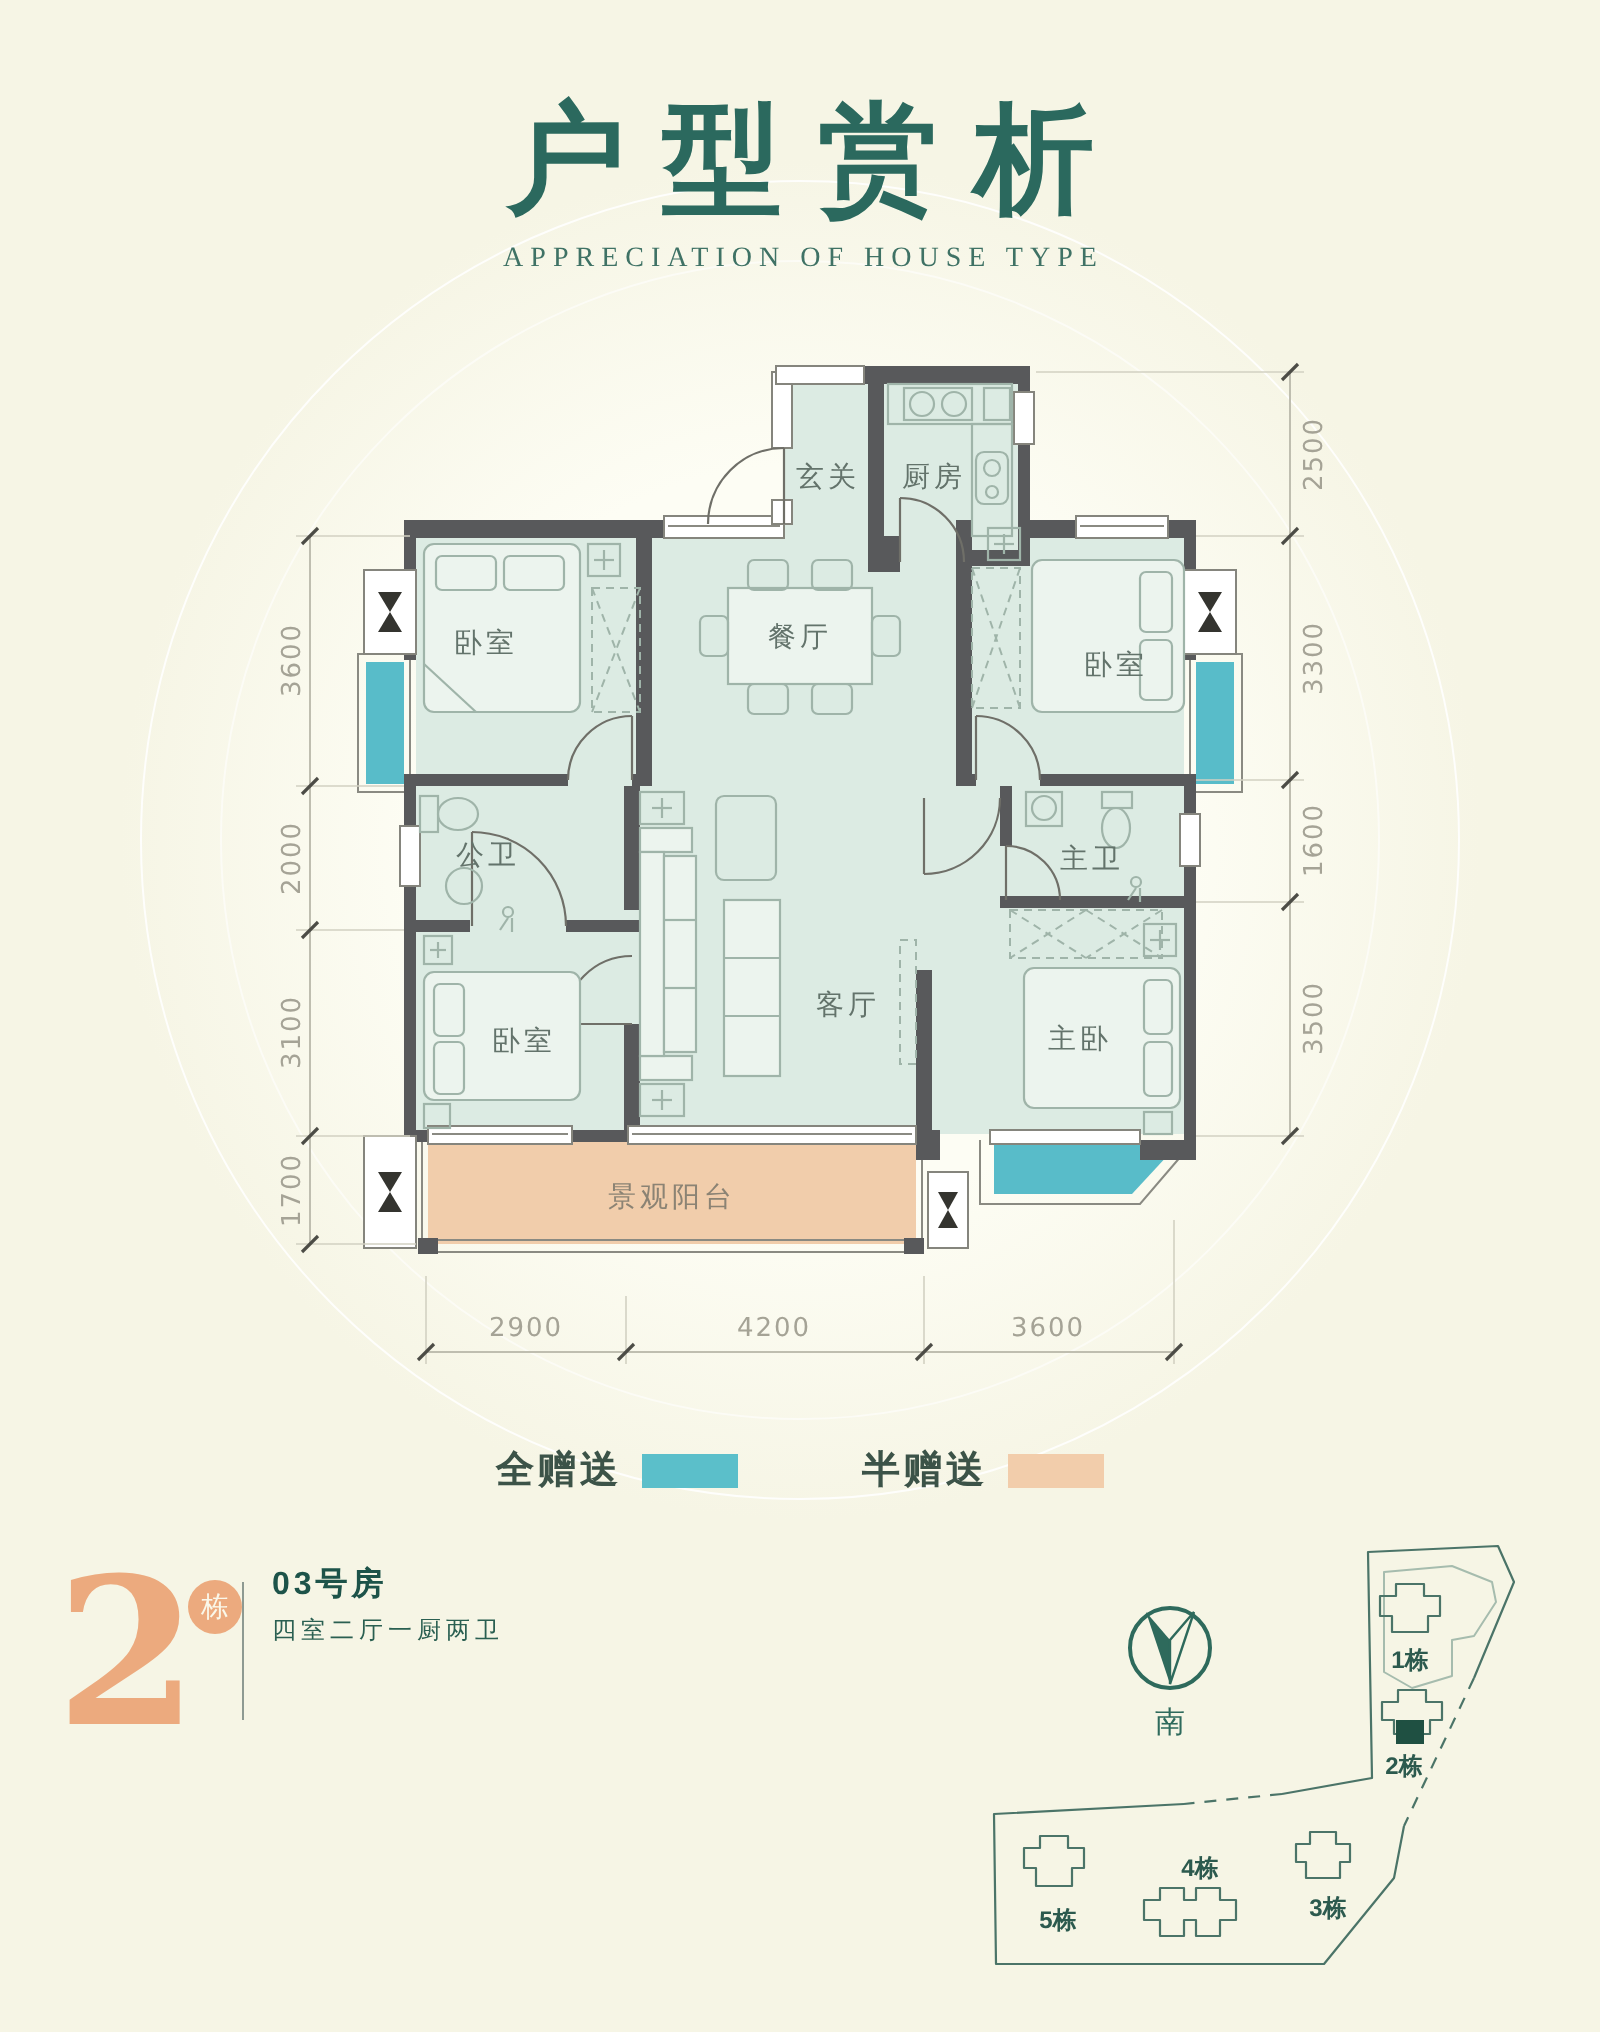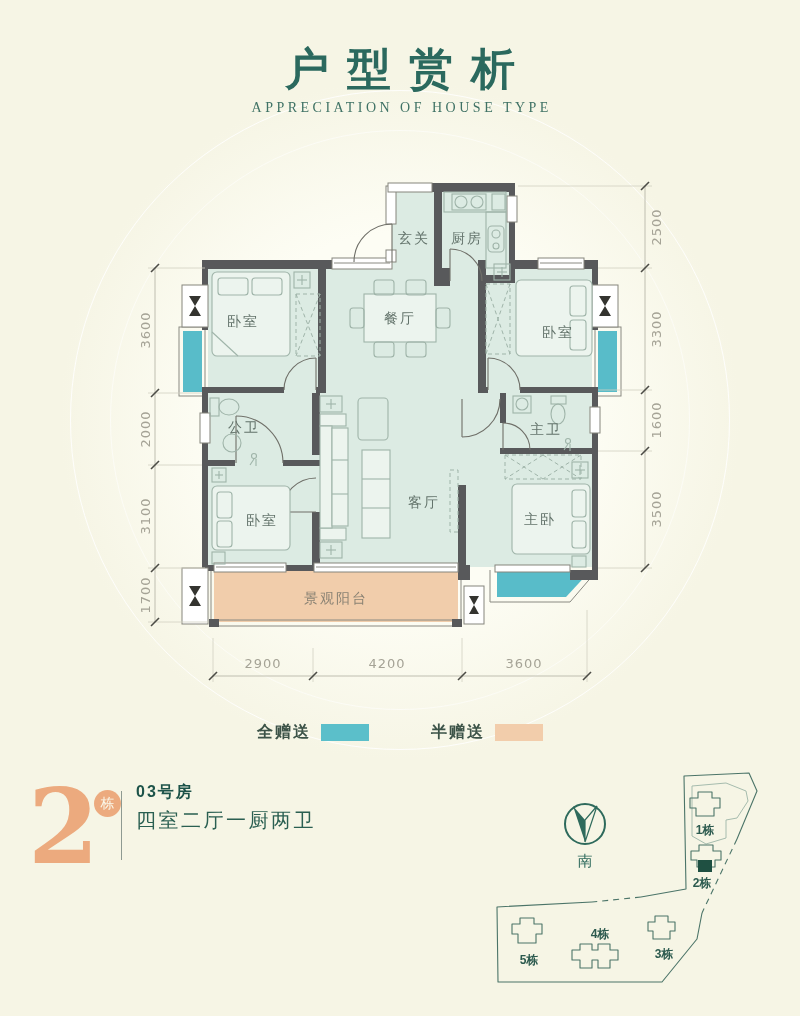--- a/index.html
+++ b/index.html
@@ -8,21 +8,21 @@
     position:relative; width:800px; height:1016px; overflow:hidden;
     background:radial-gradient(circle 340px at 400px 420px, #fdfdf4 55%, #f6f5e5 100%);
   }
   .ring{ position:absolute; border-radius:50%; border:1px solid rgba(255,255,255,.85); pointer-events:none; }
   .ring1{ left:70px; top:90px; width:660px; height:660px; }
   .ring2{ left:110px; top:130px; width:580px; height:580px; border-color:rgba(255,255,255,.55); }
 
   
   .title-wrap{ position:absolute; top:40px; left:0; width:100%; text-align:center; }
   .title-main{
-    font-family:"Liberation Serif",serif; font-weight:600; font-size:44px;
+    font-family:"Liberation Serif",serif; font-weight:600; font-size:60px;
     color:#2b695e; letter-spacing:18px; text-indent:18px;
   }
   .title-sub{
     margin-top:1px; font-family:"Liberation Serif",serif; font-size:14px;
     color:#3f7265; letter-spacing:3.5px; text-indent:3.5px;
   }
 
   
   svg.plan{ position:absolute; left:0; top:0; }
   .w{fill:#58595b}
@@ -44,41 +44,41 @@
   .tick{stroke:#4c4c46;stroke-width:1.6}
   .site{fill:none;stroke:#4b7468;stroke-width:1.1;stroke-linejoin:round}
   .siteL{fill:none;stroke:#a6bcae;stroke-width:1;stroke-linejoin:round}
   .sitel{font:bold 12px "Liberation Sans",sans-serif;fill:#2c5a4e;text-anchor:middle}
   .comp{stroke:#2e6a5c;fill:none;stroke-width:2}
 
   
   .legend{ position:absolute; top:722px; left:0; width:100%;
     display:flex; justify-content:center; gap:62px; }
   .legend-item{ display:flex; align-items:center; gap:10px; }
-  .legend-label{ font-family:"Liberation Serif",serif; font-weight:700; font-size:16px;
+  .legend-label{ font-family:"Liberation Serif",serif; font-weight:700; font-size:19px;
     color:#3c5348; letter-spacing:2px; }
   .swatch{ width:48px; height:17px; }
   .swatch.full{ background:#5bbfca; }
   .swatch.half{ background:#f2cdab; }
 
   
   .unit{ position:absolute; left:28px; top:778px; height:115px; }
   .unit-big{ position:absolute; left:0; top:0;
     font-family:"DejaVu Serif",serif; font-weight:700; font-size:102px; line-height:.98;
     color:#ecaa7e; }
   .unit-badge{ position:absolute; left:66px; top:12px; width:27px; height:27px;
     border-radius:50%; background:#ecaa7e; color:#faf8ea;
     font-size:14px; line-height:27px; text-align:center; }
   .unit-divider{ position:absolute; left:93px; top:13px; width:1px; height:69px; background:#8e9a92; }
   .unit-texts{ position:absolute; left:108px; top:4px; white-space:nowrap; }
   .unit-room{ font-weight:700; font-size:16px; color:#1d5349; letter-spacing:2px; }
   .unit-area{ margin-top:1px; font-family:"DejaVu Serif",serif; font-size:40px; line-height:1.05;
     color:#1d5349; letter-spacing:1px; }
   .unit-area sup{ font-size:20px; }
-  .unit-layout{ margin-top:4px; font-size:20px; color:#2a5f51; letter-spacing:2.5px; }
+  .unit-layout{ margin-top:4px; font-size:12px; color:#2a5f51; letter-spacing:2.5px; }
 </style>
 </head>
 <body>
 
 <div class="page">
   <div class="ring ring1"></div>
   <div class="ring ring2"></div>
 
   <div class="title-wrap">
     <div class="title-main">户型赏析</div>

